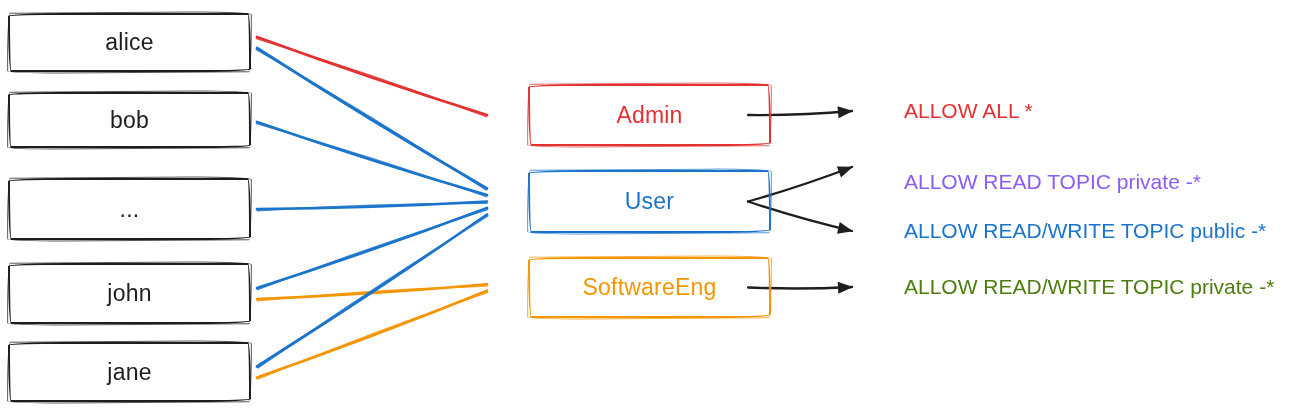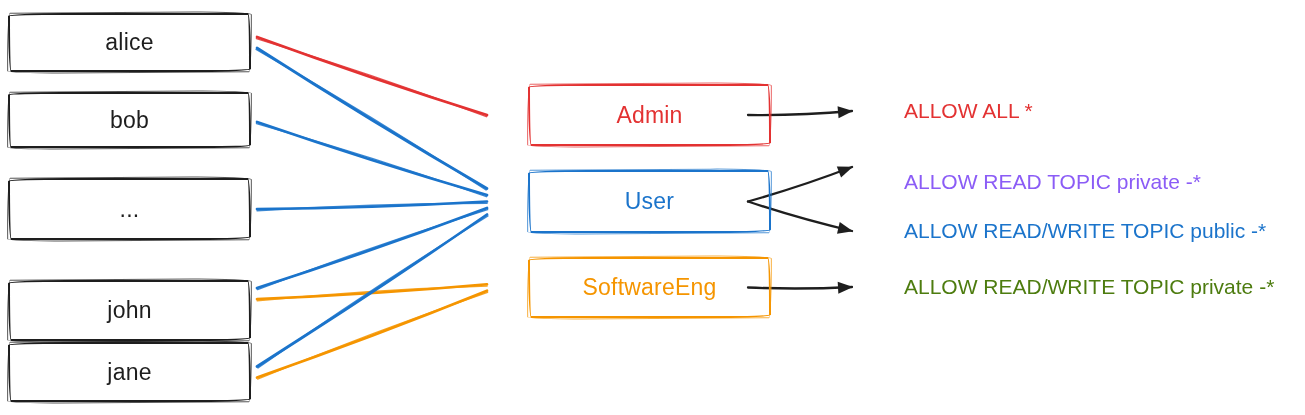--- a/index.html
+++ b/index.html
@@ -70,21 +70,21 @@
 
   <div class="box ubox" style="top:13px;height:59px">
     <span class="lbl">alice</span>
   </div>
   <div class="box ubox" style="top:92px;height:56px">
     <span class="lbl">bob</span>
   </div>
   <div class="box ubox" style="top:178px;height:62px">
     <span class="lbl">...</span>
   </div>
-  <div class="box ubox" style="top:280px;height:61px">
+  <div class="box ubox" style="top:263px;height:61px">
     <span class="lbl">john</span>
   </div>
   <div class="box ubox" style="top:342px;height:60px">
     <span class="lbl">jane</span>
   </div>
 
   <div class="box rbox" style="top: 84px; height: 62px; color: rgb(227, 50, 50);">
     <span class="lbl">Admin</span>
   </div>
   <div class="box rbox" style="top: 170px; height: 63px; color: rgb(27, 116, 203);">

